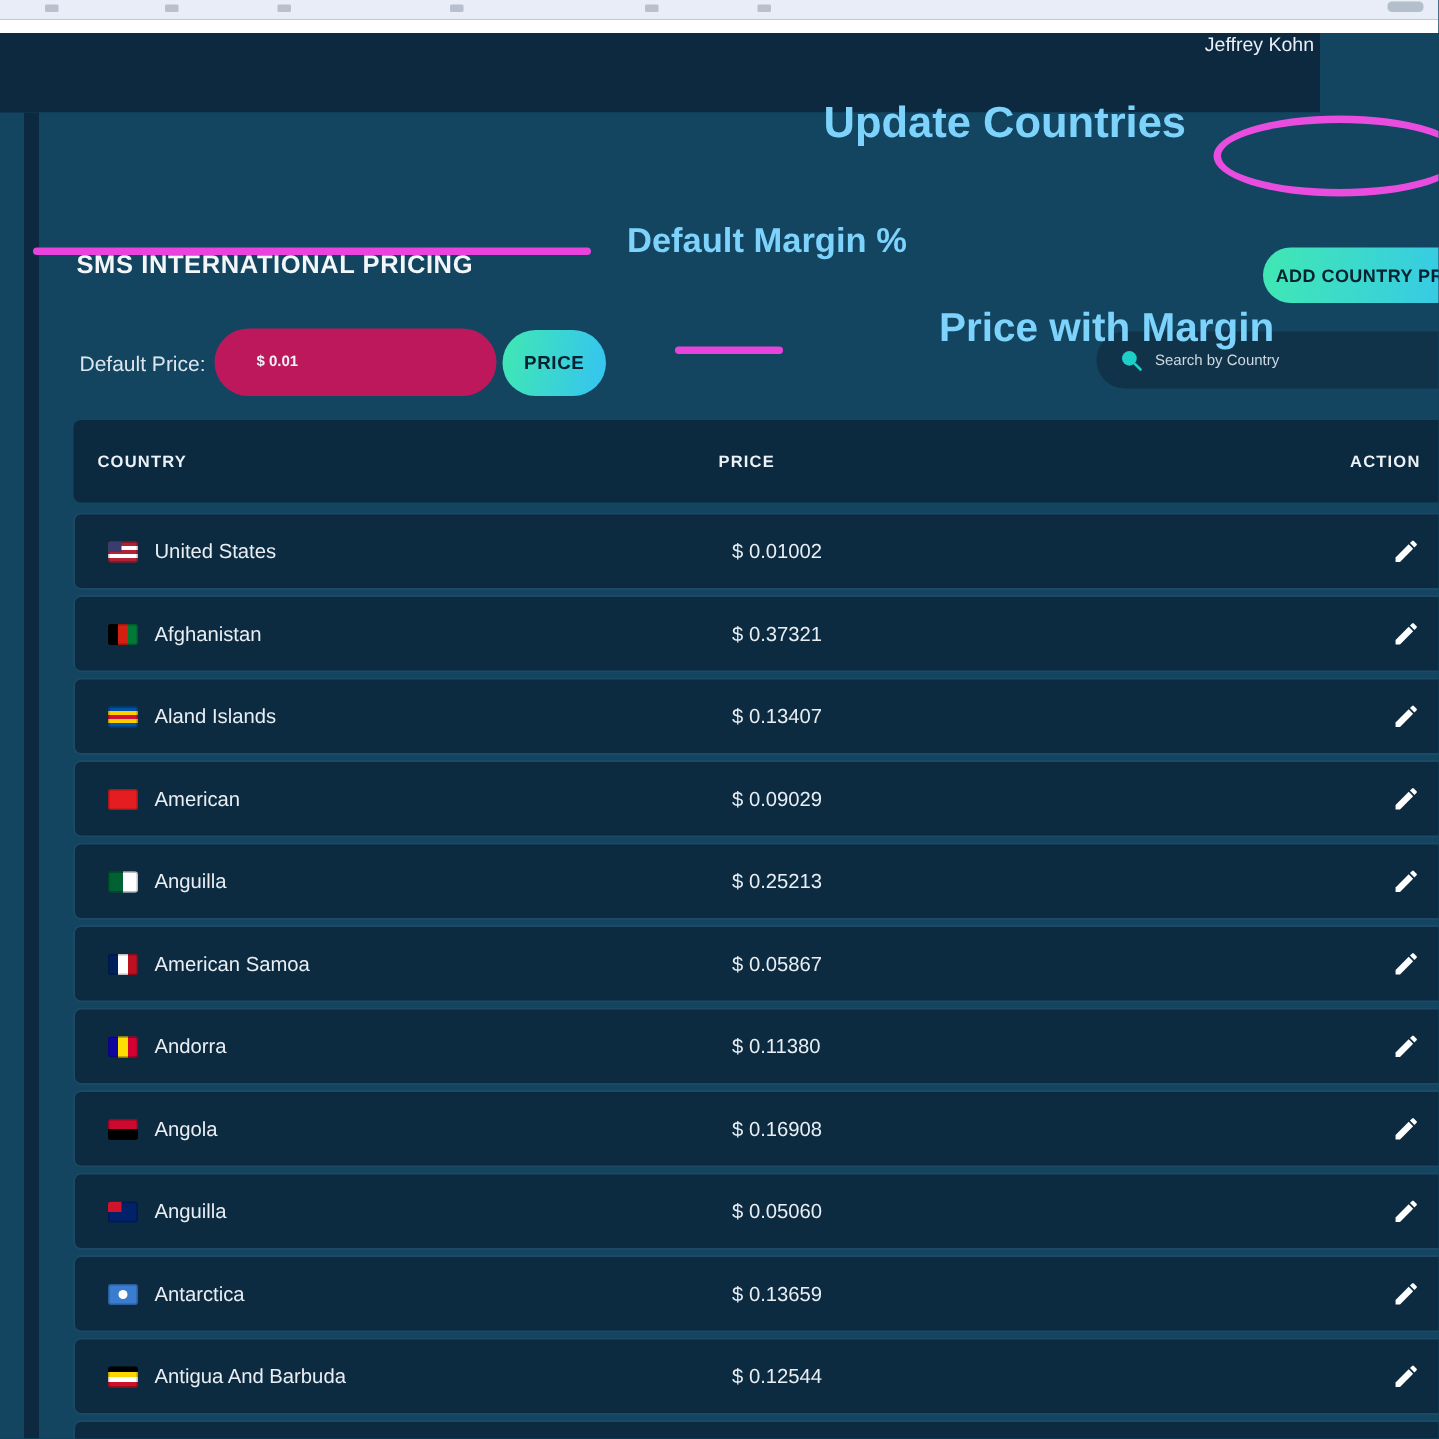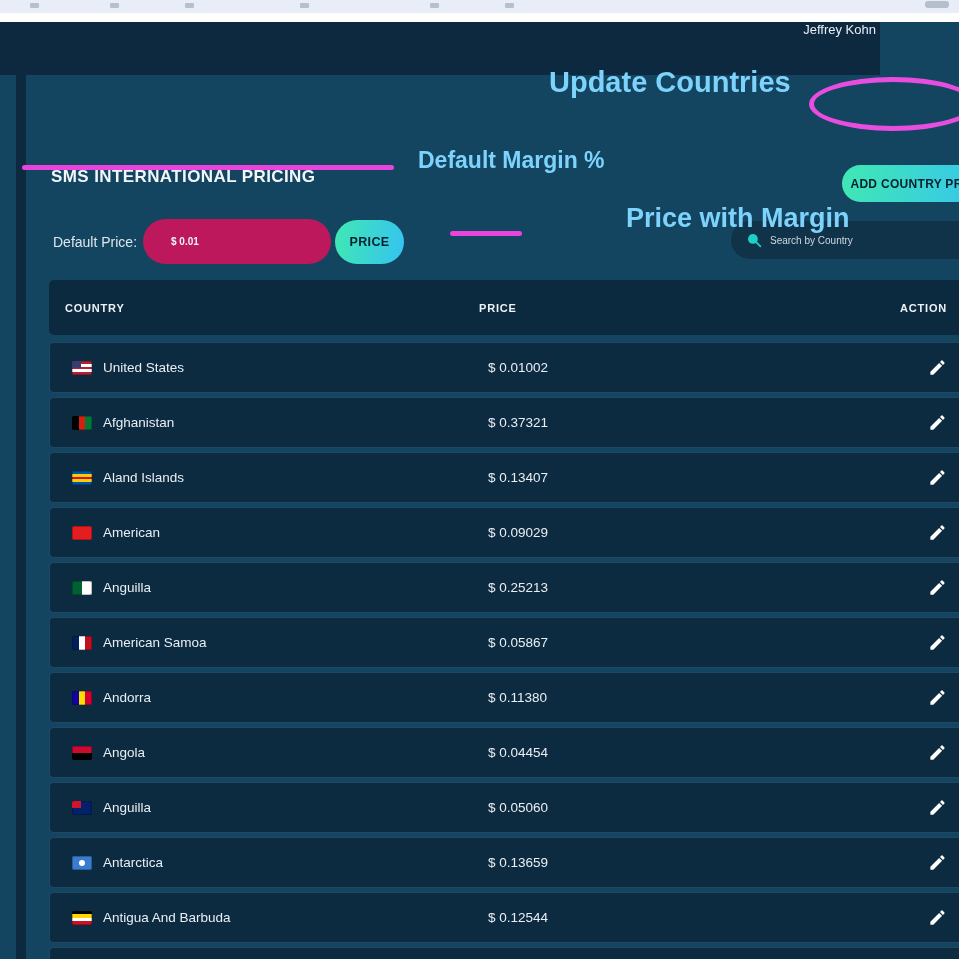--- a/index.html
+++ b/index.html
@@ -269,21 +269,21 @@
     <path fill="#e0393f" d="M6 8h12v11a2 2 0 0 1-2 2H8a2 2 0 0 1-2-2V8z"></path>
     <rect x="9.1" y="10.5" width="1.6" height="8" fill="#0c2b41"></rect>
     <rect x="13.3" y="10.5" width="1.6" height="8" fill="#0c2b41"></rect>
   </svg>
 </button>
             </span>
           </div>
           <div class="t-row">
             <span class="flag" style="background: linear-gradient(rgb(204, 9, 47) 0%, rgb(204, 9, 47) 50%, rgb(0, 0, 0) 50%, rgb(0, 0, 0) 100%);"></span>
             <span>Angola</span>
-            <span class="cell-price">$ 0.04454</span>
+            <span class="cell-price">$ 0.16908</span>
             <span class="cell-actions">
               <button class="icon-btn">
   <svg width="19" height="19" viewBox="0 0 24 24">
     <path fill="#ffffff" d="M3 17.25V21h3.75L17.81 9.94l-3.75-3.75L3 17.25z"></path>
     <path fill="#ffffff" d="M20.71 7.04a1 1 0 0 0 0-1.41l-2.34-2.34a1 1 0 0 0-1.41 0l-1.83 1.83 3.75 3.75 1.83-1.83z"></path>
   </svg>
 </button>
               <button class="icon-btn">
   <svg width="18" height="18" viewBox="0 0 24 24">
     <path fill="#e0393f" d="M9 3l-1 1H4v2h16V4h-4l-1-1H9z"></path>

